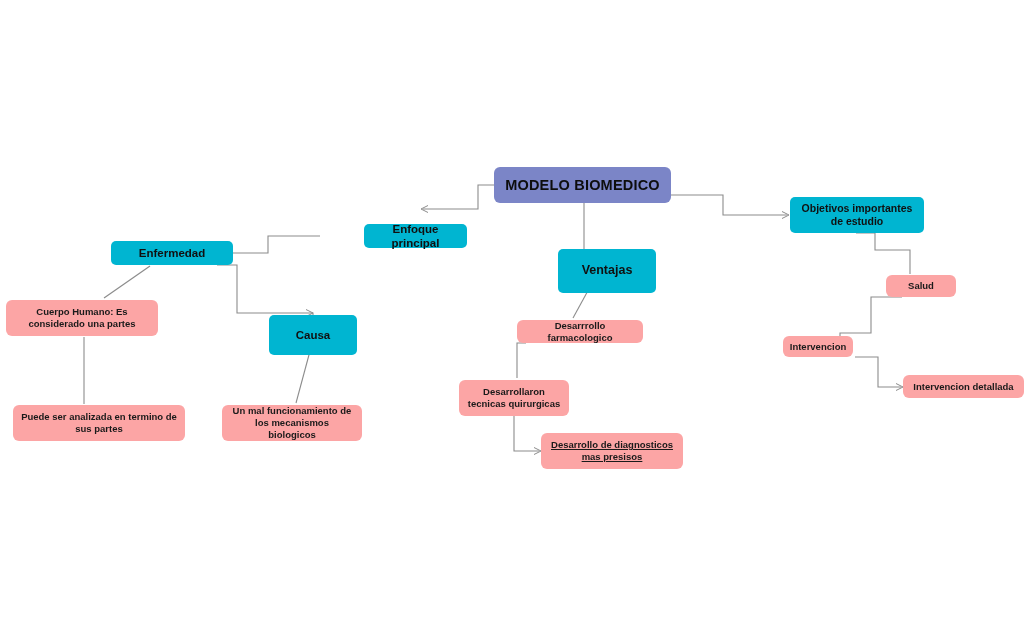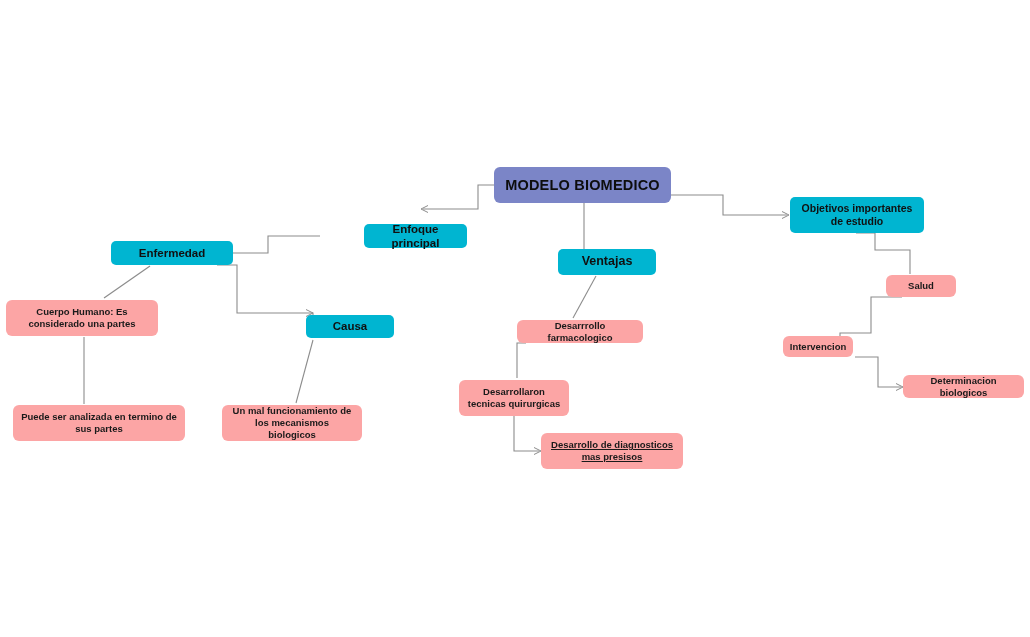--- a/index.html
+++ b/index.html
@@ -115,29 +115,29 @@
   </div>
 
   <div class="node node-leaf" style="left:6px; top:300px; width:152px; height:36px;">
     <span>Cuerpo Humano: Es considerado una partes</span>
   </div>
 
   <div class="node node-leaf" style="left:13px; top:405px; width:172px; height:36px;">
     <span>Puede ser analizada en termino de sus partes</span>
   </div>
 
-  <div class="node node-branch" style="left:269px; top:315px; width:88px; height:23px;margin-left:37px;">
+  <div class="node node-branch" style="left:269px; top:315px; width:88px; height:40px;">
     <span>Causa</span>
   </div>
 
   <div class="node node-leaf" style="left:222px; top:405px; width:140px; height:36px;">
     <span>Un mal funcionamiento de los mecanismos biologicos</span>
   </div>
 
-  <div class="node node-branch" style="left:558px; top:249px; width:98px; height:26px; font-size:12.5px;">
+  <div class="node node-branch" style="left:558px; top:249px; width:98px; height:44px; font-size:12.5px;">
     <span>Ventajas</span>
   </div>
 
   <div class="node node-leaf" style="left:517px; top:320px; width:126px; height:23px;">
     <span>Desarrrollo farmacologico</span>
   </div>
 
   <div class="node node-leaf" style="left:459px; top:380px; width:110px; height:36px;">
     <span>Desarrollaron tecnicas quirurgicas</span>
   </div>
@@ -152,16 +152,16 @@
 
   <div class="node node-leaf" style="left:886px; top:275px; width:70px; height:22px;">
     <span>Salud</span>
   </div>
 
   <div class="node node-leaf" style="left:783px; top:336px; width:70px; height:21px;text-align:center;">
     <span>Intervencion</span>
   </div>
 
   <div class="node node-leaf" style="left:903px; top:375px; width:121px; height:23px;">
-    <span>Determinacion  biologicos</span>
+    <span>Intervencion  detallada</span>
   </div>
 
 </div>
 
 </body></html>

